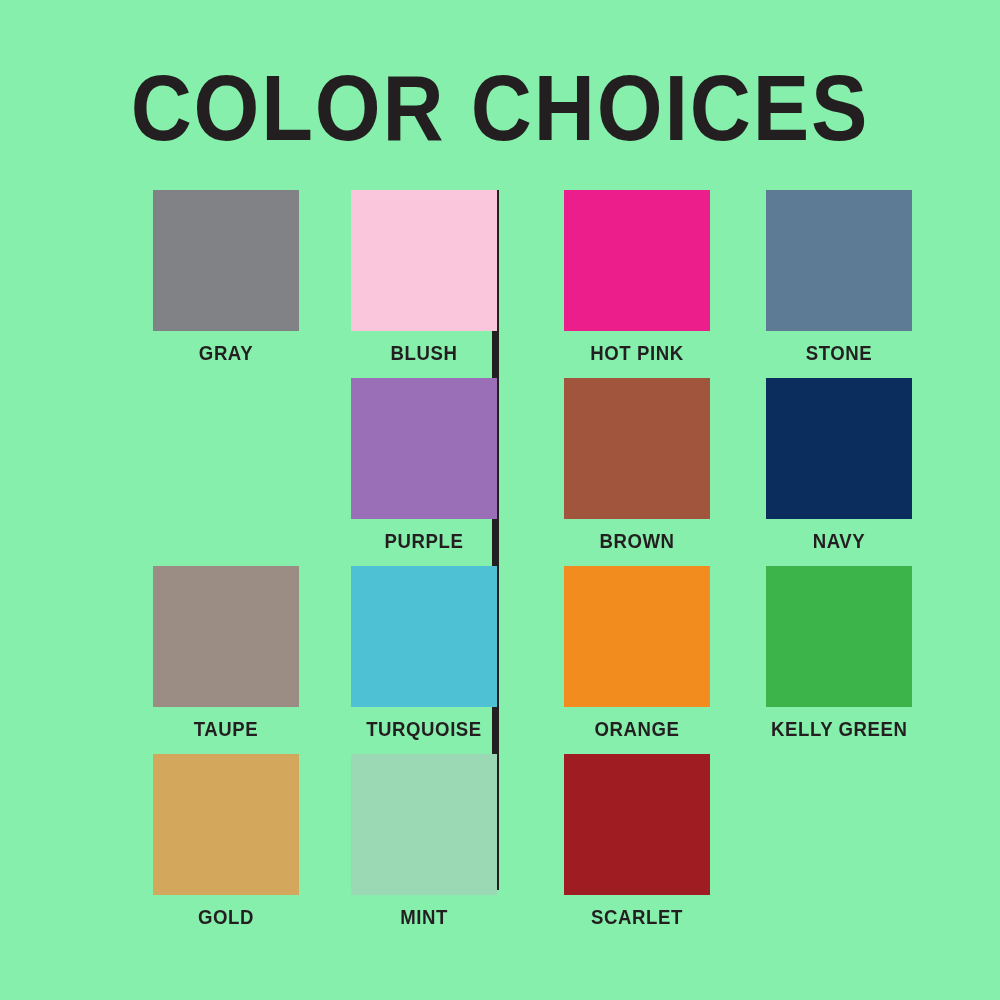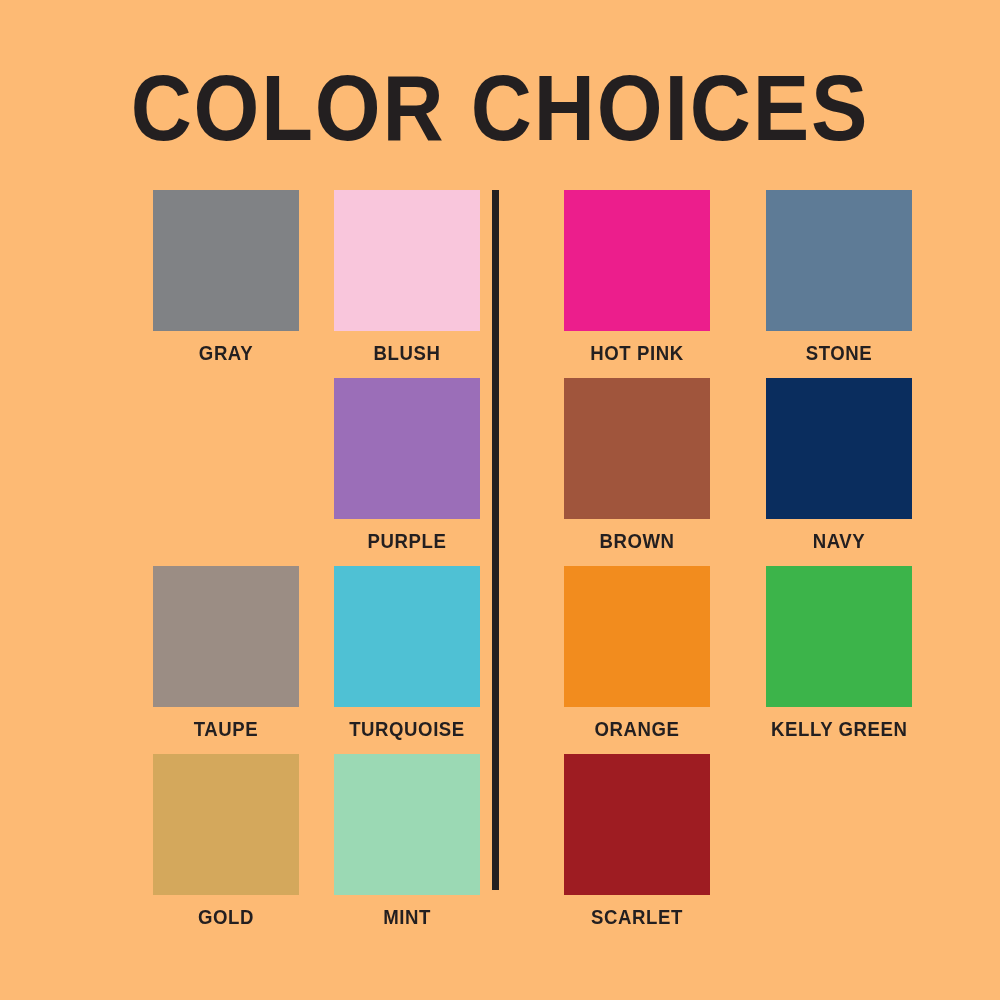--- a/index.html
+++ b/index.html
@@ -10,21 +10,21 @@
     width: 1000px;
     height: 1000px;
     background: #ffffff;
     font-family: "Liberation Sans", sans-serif;
     overflow: hidden;
   }
   #page {
     position: relative;
     width: 1000px;
     height: 1000px;
-    background: #fdba74;
+    background: #86efac;
   }
 
   
   #title {
     position: absolute;
     top: 62px;
     left: 0;
     width: 1000px;
     text-align: center;
     font-family: "Liberation Sans Narrow", "Liberation Sans", sans-serif;
@@ -60,21 +60,21 @@
     position: relative;
     height: 188px;
     width: 1000px;
   }
   .cell {
     position: absolute;
     top: 0;
     width: 146px;
   }
   .cell.col0 { left: 145px; }
-  .cell.col1 { left: 326px; }
+  .cell.col1 { left: 343px; }
   .cell.col2 { left: 556px; }
   .cell.col3 { left: 710px; padding-left: 48px; }
 
   .swatch {
     width: 146px;
     height: 141px;
     display: block;
   }
   .swatch-label {
     display: block;

